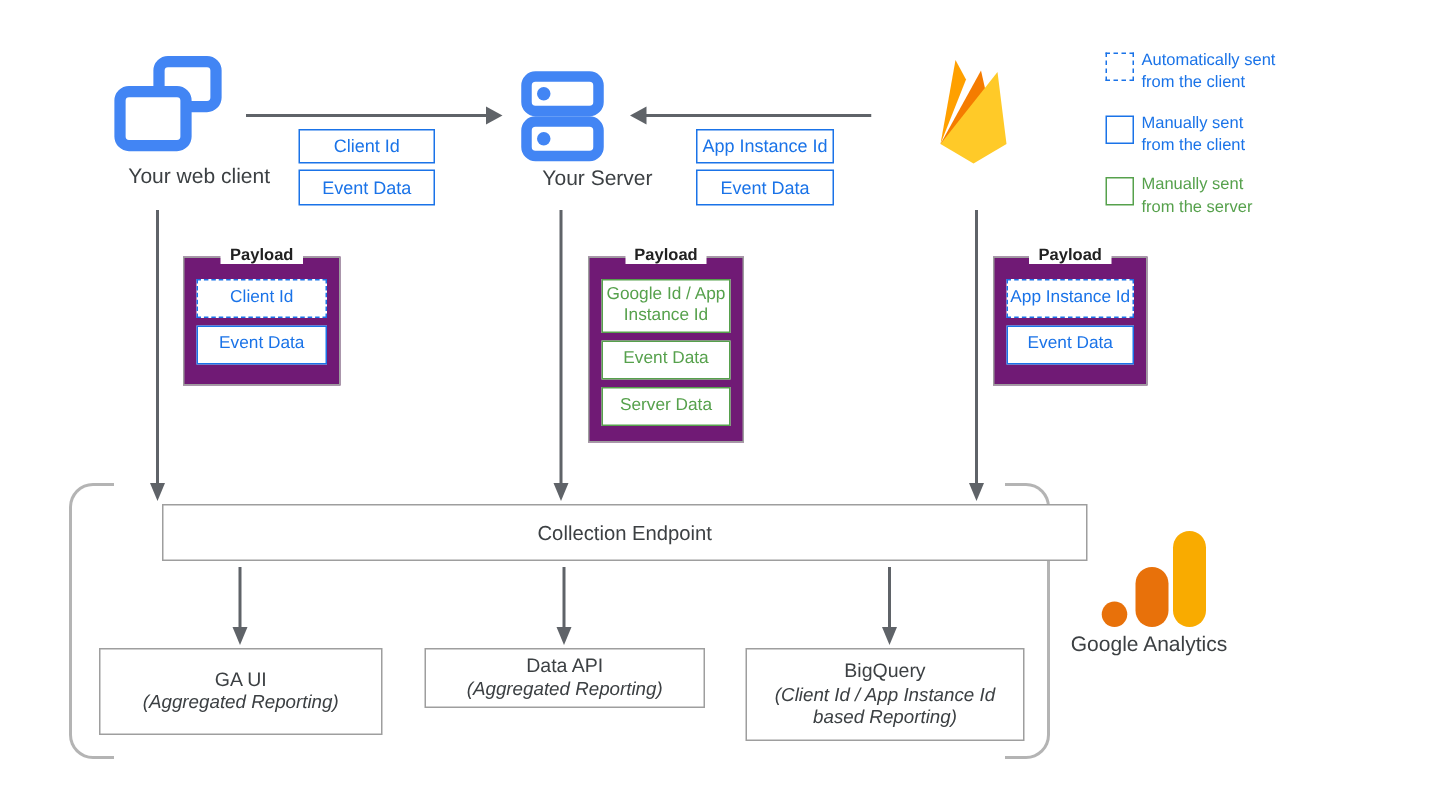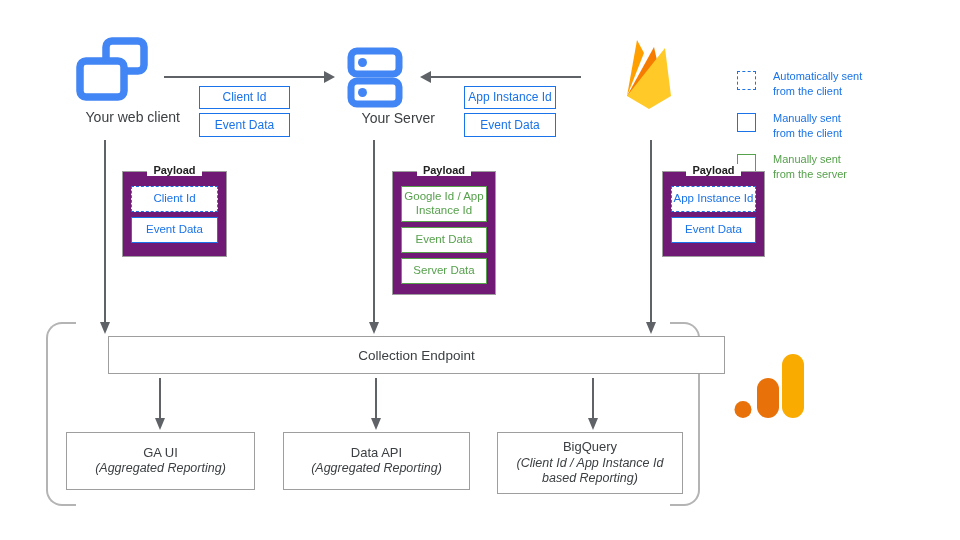--- a/index.html
+++ b/index.html
@@ -12,21 +12,21 @@
   .blue-solid{border:1.5px solid #1a73e8;color:#1a73e8;}
   .blue-dashed{border:1.5px dashed #1a73e8;color:#1a73e8;}
   .green-solid{border:1.5px solid #56a14c;color:#56a14c;}
   .payload{border:1px solid #9e9e9e;box-sizing:border-box;background:#701a75;}
   .plegend{position:absolute;top:-8px;left:0;right:0;text-align:center;font-size:11px;
            font-weight:bold;color:#212121;}
   .plegend span{background:#fff;padding:0 6px;}
   .pitems{display:flex;flex-direction:column;gap:5px;padding:14px 8px 8px 8px;box-sizing:border-box;height:100%;}
   .pitems .tag{min-height:26px;flex:0 0 auto;font-size:11.5px;}
   .pitems .tall{min-height:36px;}
-  .legend-row{display:flex;gap:17px;align-items:flex-start;margin-top:36px;}
+  .legend-row{display:flex;gap:5px;align-items:flex-start;}
   .swatch{width:19px;height:19px;box-sizing:border-box;background:#fff;flex:0 0 auto;margin-top:2px;}
   .legend-text{font-size:11px;line-height:1.35;}
   .legend-text.blue{color:#1a73e8;}
   .legend-text.green{color:#56a14c;}
   .endpoint{border:1px solid #9e9e9e;box-sizing:border-box;display:flex;align-items:center;
             justify-content:center;font-size:13.5px;color:#3c4043;background:#fff;margin-left:40px;}
   .outbox{border:1px solid #9e9e9e;box-sizing:border-box;display:flex;flex-direction:column;
           align-items:center;justify-content:center;text-align:center;color:#3c4043;background:#fff;padding:2px 6px;}
   .outbox .t{font-size:13px;line-height:1.25;}
   .outbox .s{font-size:12.5px;font-style:italic;line-height:1.25;}
@@ -154,30 +154,31 @@
   </svg>
   <svg class="abs" style="left:587px;top:378px;" width="12" height="52" viewBox="0 0 12 52">
     <line x1="6" y1="0" x2="6" y2="41" stroke="#5f6368" stroke-width="2"></line>
     <polygon points="1,40 11,40 6,52" fill="#5f6368"></polygon>
   </svg>
 
   <div class="abs outbox" style="left:66px;top:432px;width:189px;height:58px;">
     <div class="t">GA UI</div>
     <div class="s">(Aggregated Reporting)</div>
   </div>
-  <div class="abs outbox" style="left:283px;top:432px;width:187px;height:58px;">
+  <div class="abs outbox" style="left:283px;top:432px;width:187px;height:40px;">
     <div class="t">Data API</div>
     <div class="s">(Aggregated Reporting)</div>
   </div>
   <div class="abs outbox" style="left:497px;top:432px;width:186px;height:62px;">
     <div class="t">BigQuery</div>
     <div class="s">(Client Id / App Instance Id based Reporting)</div>
   </div>
 
   <svg class="abs" style="left:730px;top:350px;" width="80" height="70" viewBox="0 0 80 70">
     <rect x="52" y="4" width="22" height="64" rx="11" fill="#f9ab00"></rect>
     <rect x="27" y="28" width="22" height="40" rx="11" fill="#e8710a"></rect>
     <circle cx="13" cy="59.5" r="8.5" fill="#e8710a"></circle>
   </svg>
   <div class="abs caption" style="left:691px;top:420px;width:150px;">
+    <div>Google Analytics</div>
   </div>
 
 </div>
 
 </body></html>

